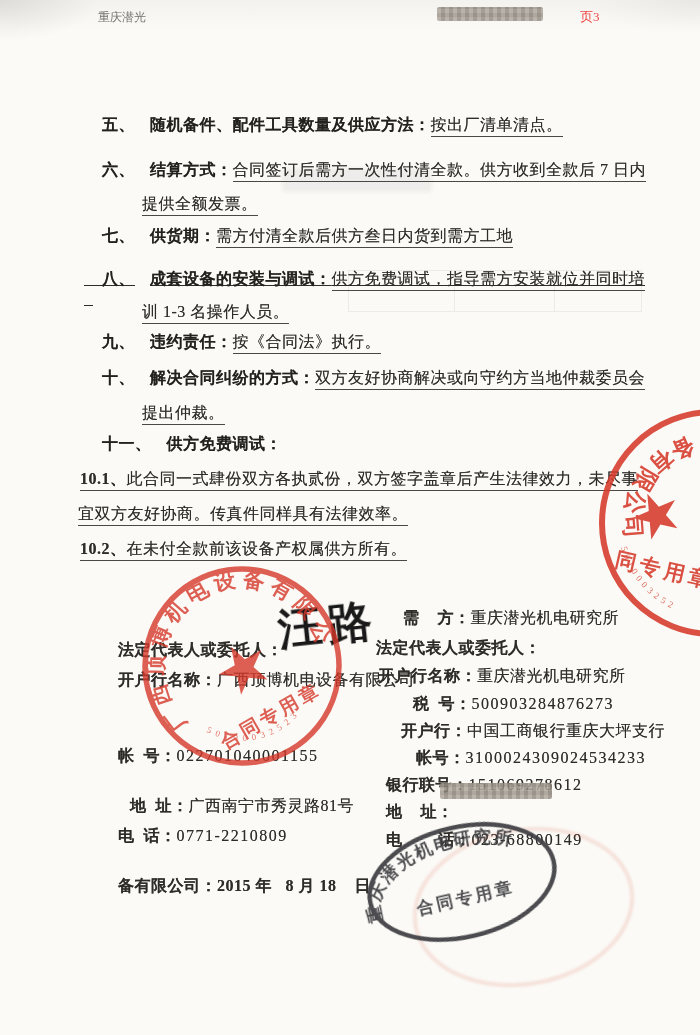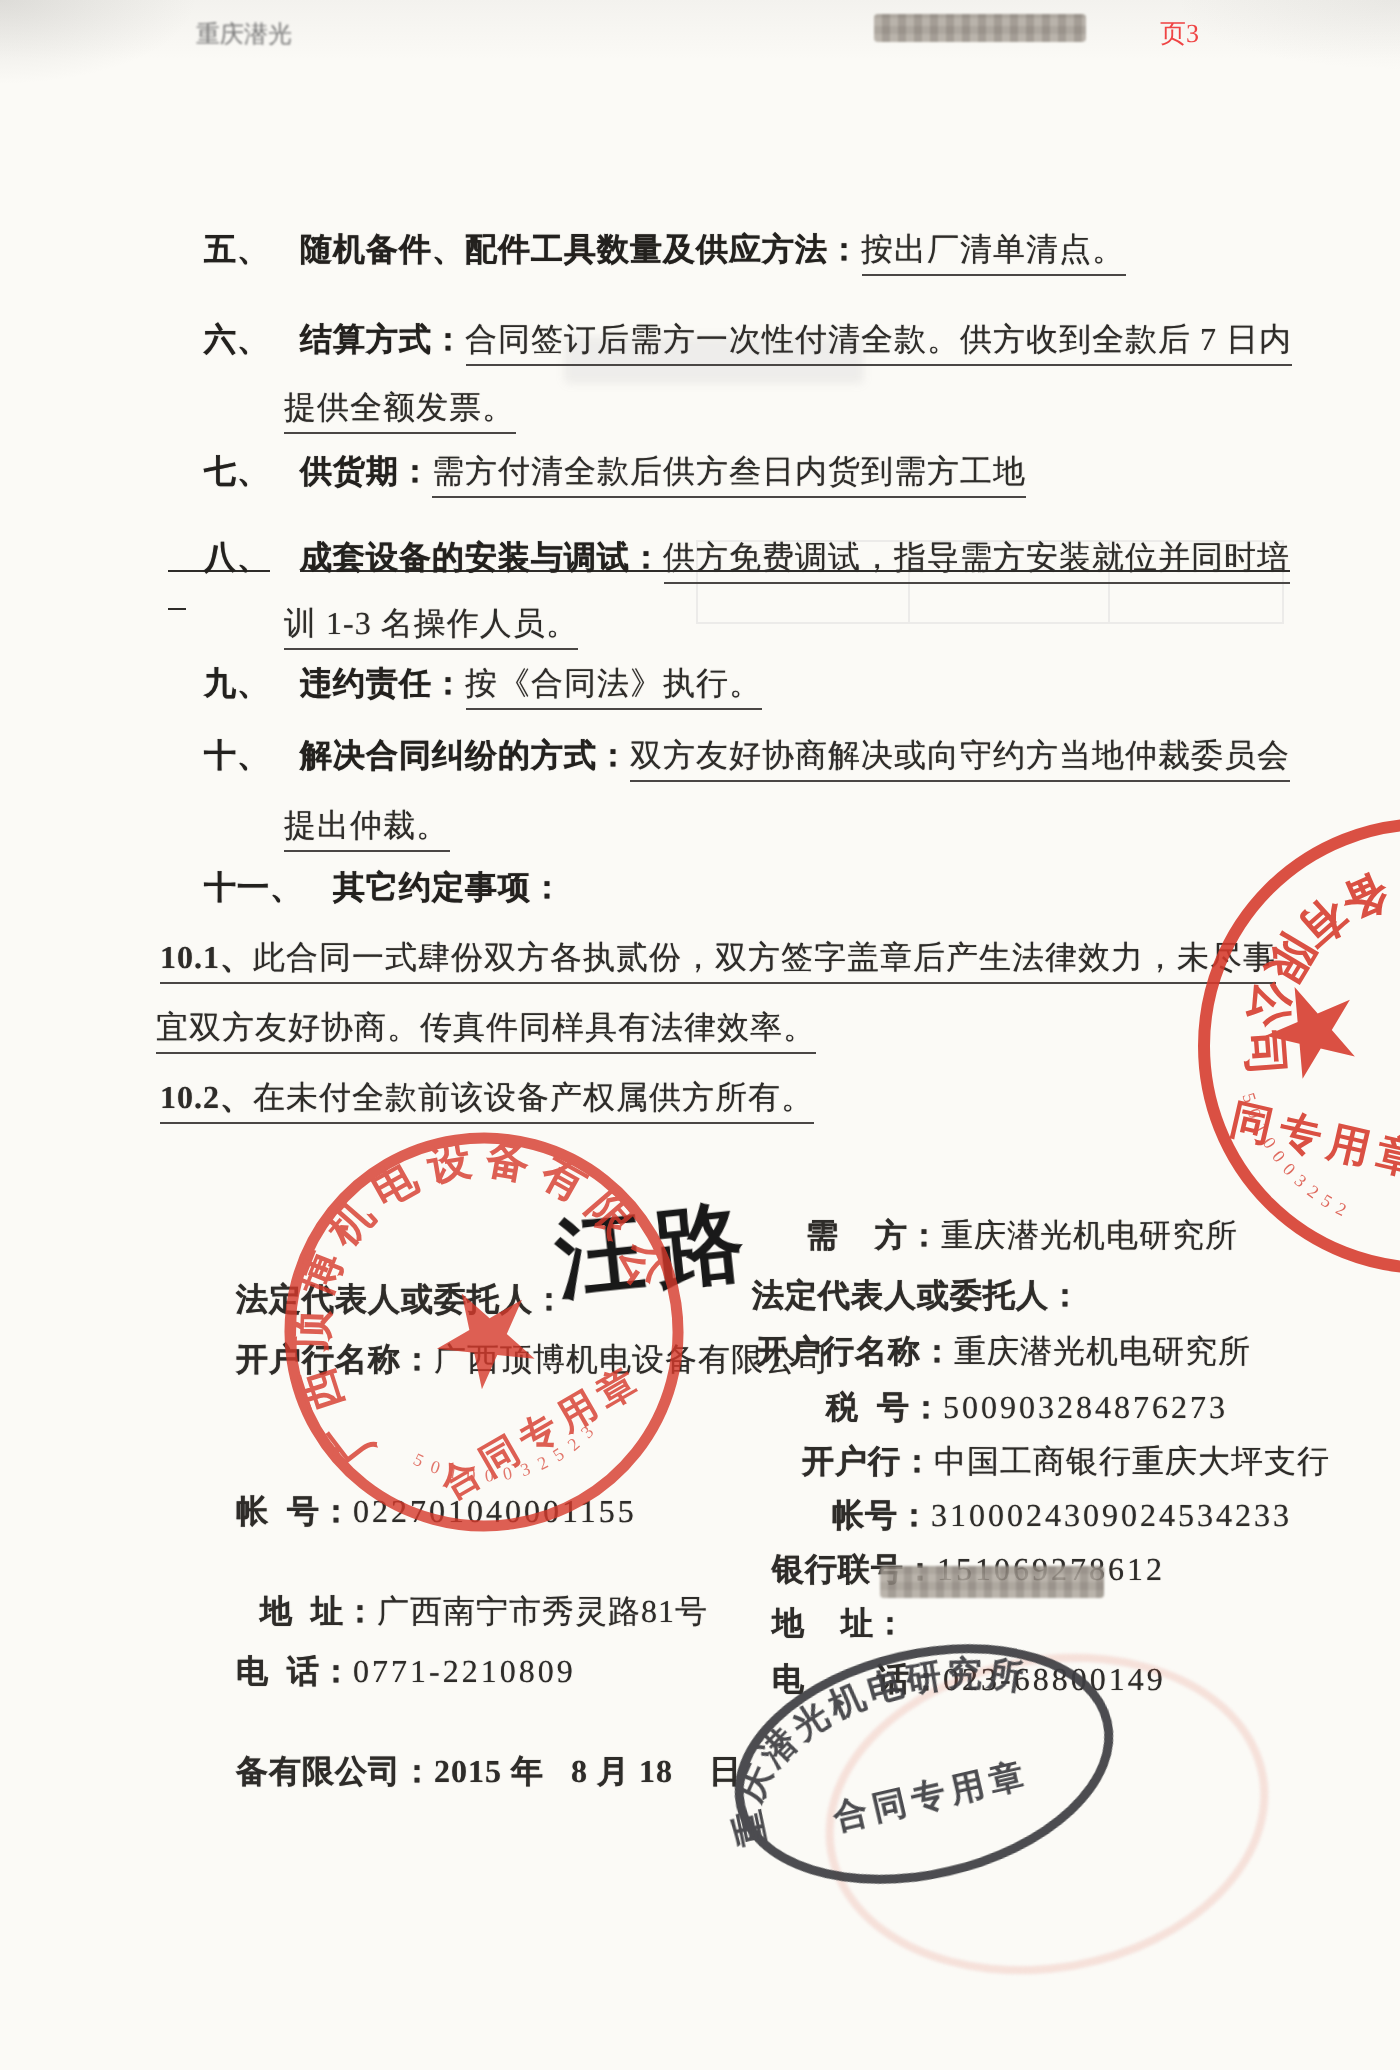--- a/index.html
+++ b/index.html
@@ -81,21 +81,21 @@
   </div>
 
   <div class="line" style="left:84px;top:350px;">
     <span class="num">十、</span><span class="lbl">解决合同纠纷的方式：</span><span class="u">双方友好协商解决或向守约方当地仲裁委员会</span>
   </div>
   <div class="line" style="left:124px;top:385px;">
     <span class="u">提出仲裁。</span>
   </div>
 
   <div class="line" style="left:84px;top:416px;">
-    <span class="num">十一、</span><span class="lbl">其它约定事项：</span>
+    <span class="num">十一、</span><span class="lbl">供方免费调试：</span>
   </div>
 
   <div class="line" style="left:62px;top:451px;">
     <span class="u"><span style="font-weight:700;">10.1、</span><span>此合同一式肆份双方各执贰份，双方签字盖章后产生法律效力，未尽事</span></span>
   </div>
   <div class="line" style="left:60px;top:486px;">
     <span class="u">宜双方友好协商。传真件同样具有法律效率。</span>
   </div>
 
   <div class="line" style="left:62px;top:521px;">

